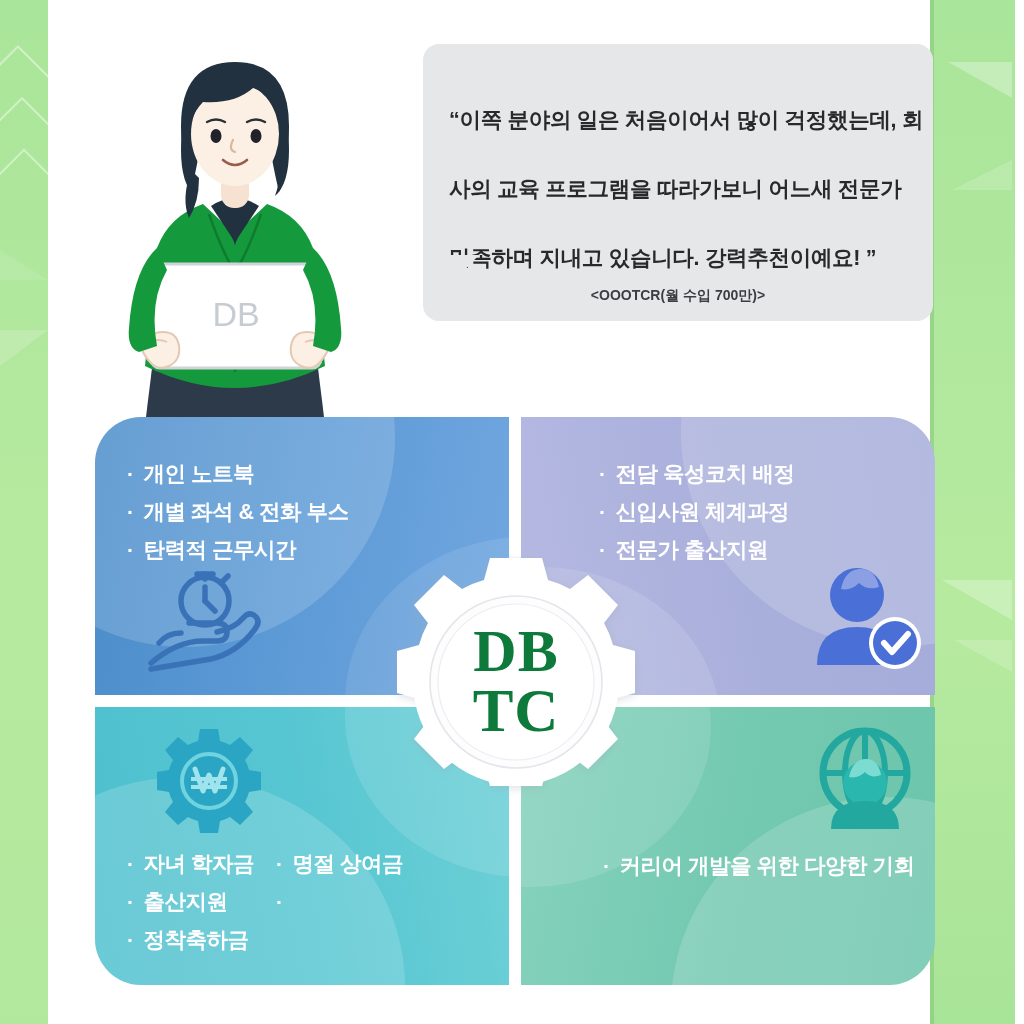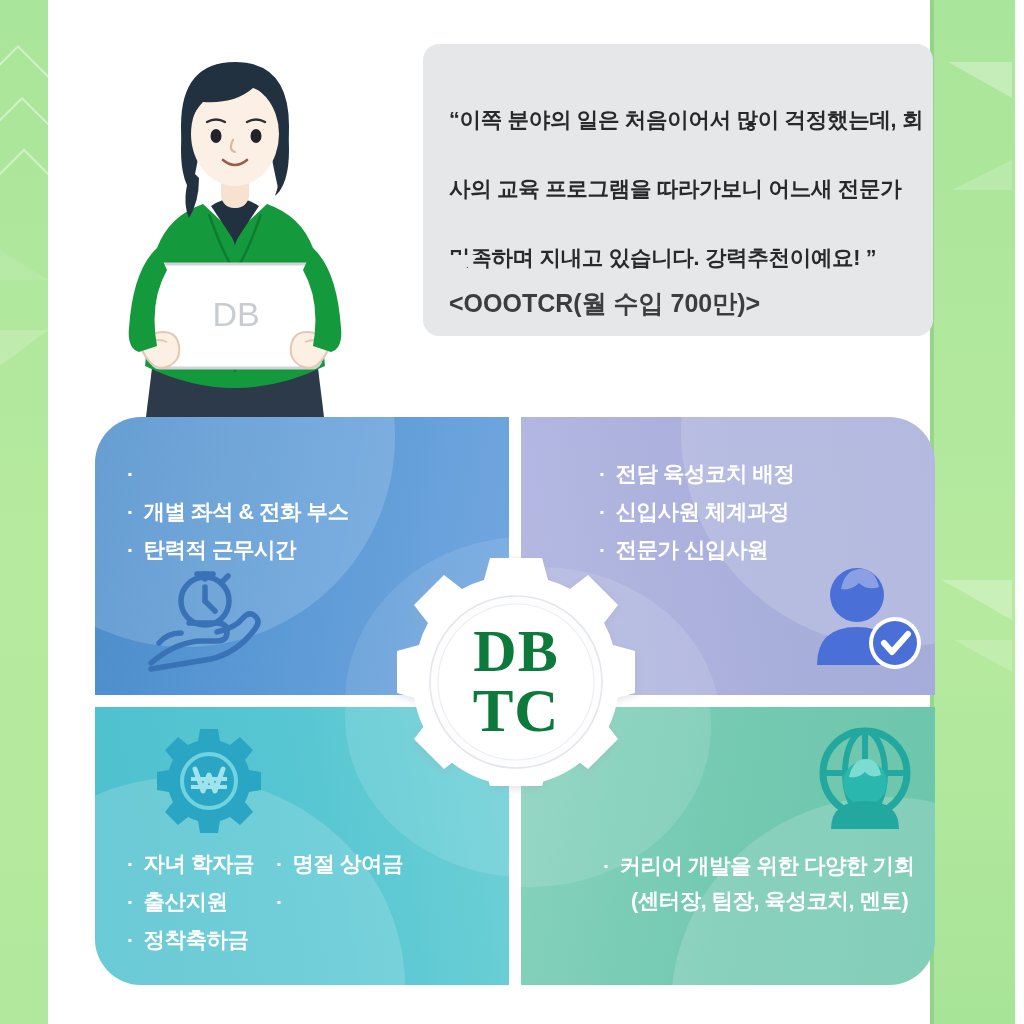--- a/index.html
+++ b/index.html
@@ -36,21 +36,21 @@
     position:absolute;left:437px;top:255px;width:0;height:0;
     border-left:0 solid transparent;border-right:42px solid transparent;
     border-top:44px solid #e6e7e8;
   }
   .quote{
     font-size:21.5px;line-height:38px;color:#27292b;font-weight:bold;
     letter-spacing:-0.3px;margin:0;
   }
   .quote .ln{display:block;white-space:nowrap;margin-top:31px;}
   .attrib{
-    margin-top:10px;text-align:left;font-size:25px;color:#3b3d40;
+    margin-top:10px;text-align:center;font-size:14px;color:#3b3d40;
     font-weight:bold;letter-spacing:0px;
   }
 
   
   .grid{position:absolute;left:95px;top:417px;width:840px;height:568px;}
   .quad{position:absolute;width:414px;height:278px;overflow:hidden;}
   .q-tl{left:0;top:0;border-top-left-radius:46px;
         background:linear-gradient(100deg,#4a8cc9 0%,#5c9ad6 48%,#72a7e0 100%);}
   .q-tr{left:426px;top:0;border-top-right-radius:46px;
         background:linear-gradient(260deg,#a6acd9 0%,#a9afdb 45%,#b5b9e2 100%);}
@@ -175,20 +175,21 @@
   <div class="bubble-tail"></div>
 
   <div class="grid">
 
     <div class="quad q-tl">
       <div class="sheen" style="left:-120px;top:-190px;width:420px;height:420px;"></div>
       <div class="sheen" style="left:250px;top:120px;width:360px;height:330px;background:rgba(255,255,255,.10);"></div>
       <div class="qlist tl-text">
         <div class="qline">
             <span class="dot">·</span>
+            <span>개인 노트북</span>
           </div>
         <div class="qline">
             <span class="dot">·</span>
             <span>개별 좌석 &amp; 전화 부스</span>
           </div>
         <div class="qline">
             <span class="dot">·</span>
             <span>탄력적 근무시간</span>
           </div>
       </div>
@@ -214,21 +215,21 @@
         <div class="qline">
             <span class="dot">·</span>
             <span>전담 육성코치 배정</span>
           </div>
         <div class="qline">
             <span class="dot">·</span>
             <span>신입사원 체계과정</span>
           </div>
         <div class="qline">
             <span class="dot">·</span>
-            <span>전문가 신입사원</span>
+            <span>전문가 출산지원</span>
           </div>
       </div>
       <div class="qicon ic-tr">
         <svg width="112" height="108" viewBox="0 0 112 108">
           <circle cx="46" cy="30" r="27" fill="#4a6fd6"></circle>
           <path d="M30 24 q4 -20 20 -20 q14 0 18 18 q-12 4 -20 -4 q-8 8 -18 6 Z" fill="#8b9fe4"></path>
           <path d="M6 100 q0 -38 40 -38 q40 0 40 38 Z" fill="#4a6fd6"></path>
           <circle cx="84" cy="78" r="26" fill="#ffffff"></circle>
           <circle cx="84" cy="78" r="22" fill="#4a6fd6"></circle>
           <path d="M73 78 l8 9 l16 -18" stroke="#ffffff" stroke-width="6" fill="none" stroke-linecap="round" stroke-linejoin="round"></path>
@@ -276,21 +277,20 @@
     </div>
 
     <div class="quad q-br">
       <div class="sheen" style="left:150px;top:90px;width:430px;height:420px;"></div>
       <div class="sheen" style="left:-170px;top:-140px;width:360px;height:320px;background:rgba(255,255,255,.12);"></div>
       <div class="qlist br-text">
         <div class="qline">
             <span class="dot">·</span>
             <span>커리어 개발을 위한 다양한 기회</span>
           </div>
-        <div class="sub">(센터장, 팀장, 육성코치, 멘토)</div>
       </div>
       <div class="qicon ic-br">
         <svg width="112" height="110" viewBox="0 0 112 110">
           <circle cx="56" cy="48" r="42" fill="none" stroke="#23a8a0" stroke-width="7"></circle>
           <path d="M14 48 h84" stroke="#23a8a0" stroke-width="6"></path>
           <path d="M56 6 v84" stroke="#23a8a0" stroke-width="6"></path>
           <ellipse cx="56" cy="48" rx="20" ry="42" fill="none" stroke="#23a8a0" stroke-width="6"></ellipse>
           <circle cx="56" cy="58" r="22" fill="#2ab7ad"></circle>
           <path d="M40 52 q4 -18 17 -18 q12 0 15 16 q-10 4 -16 -3 q-7 7 -16 5 Z" fill="#7ddcd2"></path>
           <path d="M22 104 q0 -28 34 -28 q34 0 34 28 Z" fill="#23a8a0"></path>

